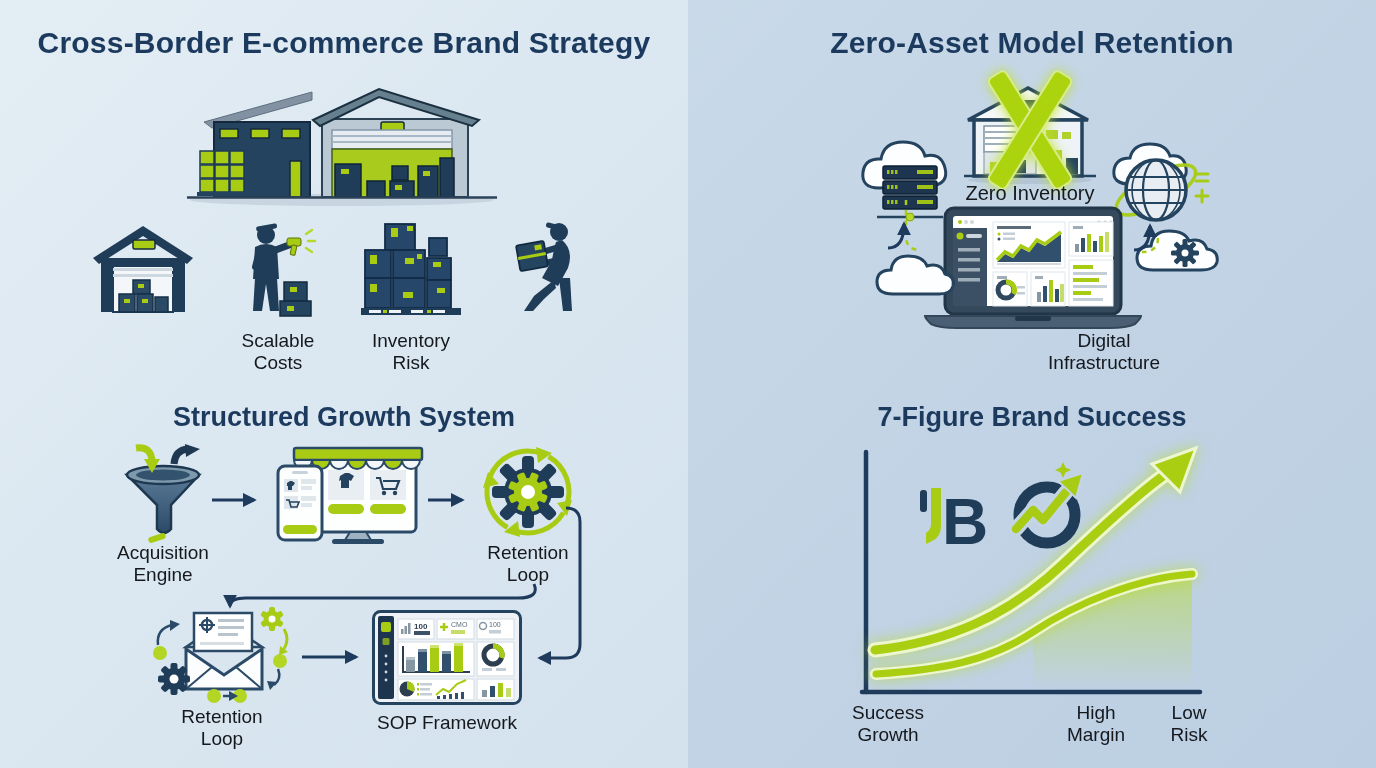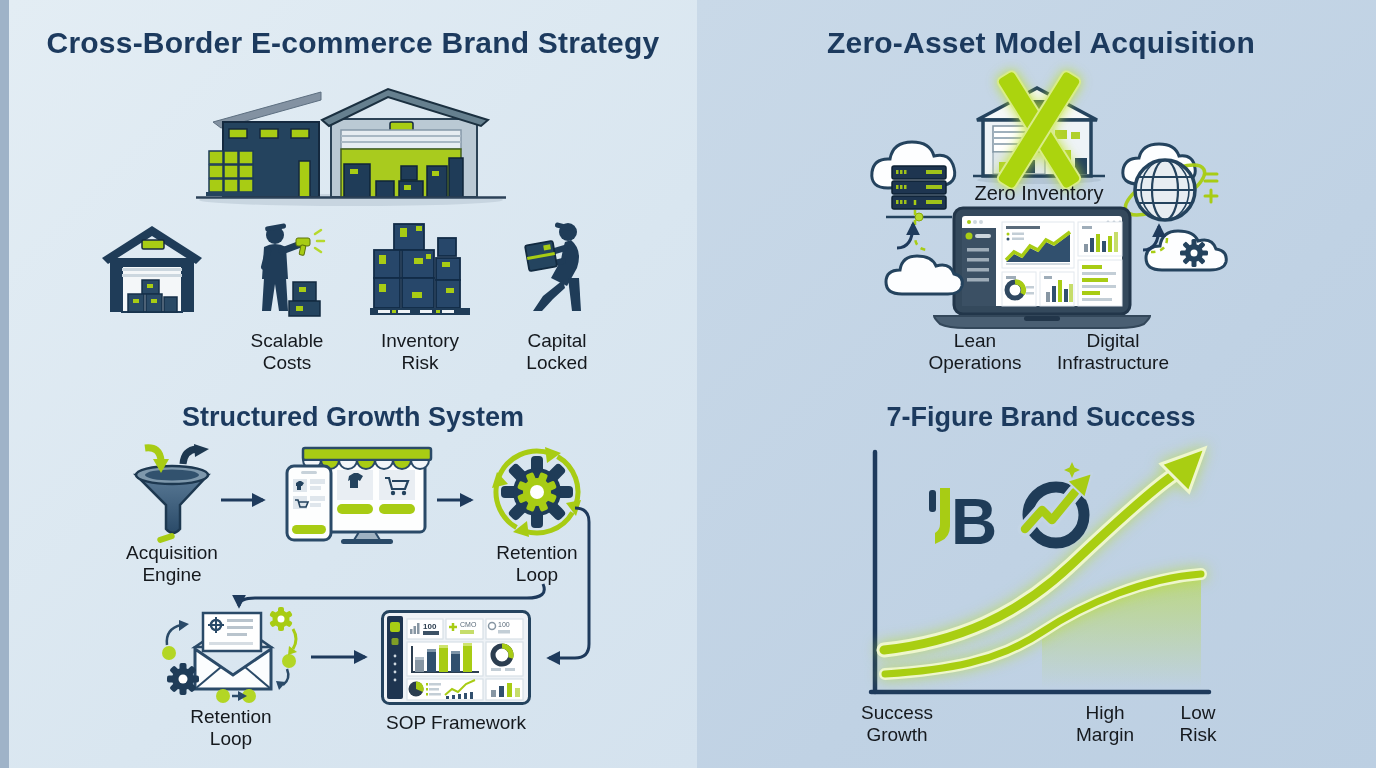--- a/index.html
+++ b/index.html
@@ -1,18 +1,18 @@
 <!DOCTYPE html>
 <html><head>
 <meta charset="utf-8">
 <style>
   html,body{margin:0;padding:0;background:#9fb3c8;}
   .canvas{position:relative;width:1376px;height:768px;overflow:hidden;
           font-family:"Liberation Sans",sans-serif;}
-  .half{position:absolute;top:0;width:688px;height:768px;margin-left:9px;}
+  .half{position:absolute;top:0;width:688px;height:768px;}
   .half-left{left:0;background:linear-gradient(135deg,#e3edf4 0%,#d9e6f0 60%,#d4e2ee 100%);}
   .half-right{left:688px;background:linear-gradient(135deg,#c9d9e8 0%,#c0d2e4 60%,#bccfe2 100%);}
   .abs{position:absolute;}
   svg{display:block;overflow:visible;}
   .main-title{position:absolute;width:100%;text-align:center;top:26px;
               font-size:30px;font-weight:bold;color:#1c3a5e;letter-spacing:.2px;}
   .sec-title{position:absolute;width:100%;text-align:center;top:402px;
              font-size:27px;font-weight:bold;color:#1c3a5e;}
   .lbl{position:absolute;text-align:center;color:#15191e;font-size:19px;
        line-height:1.14;white-space:pre-line;}
@@ -174,22 +174,20 @@
           <path d="M63 60 L67 93 h9 L74 60 Z"></path>
         </g>
         <line x1="60" y1="30" x2="43" y2="35" stroke="#1f3c58" stroke-width="6" stroke-linecap="round"></line>
         <line x1="58" y1="43" x2="41" y2="47" stroke="#1f3c58" stroke-width="6" stroke-linecap="round"></line>
         <g transform="rotate(-10 36 38)">
           <rect x="22" y="25" width="28" height="26" rx="2" fill="#24445f" stroke="#122a40" stroke-width="1.8"></rect>
           <line x1="22" y1="38" x2="50" y2="38" stroke="#a8cc14" stroke-width="3"></line>
           <rect x="40" y="28" width="7" height="5" fill="#a8cc14"></rect>
         </g>
       </svg>
-      <div class="lbl" style="position:static;margin-top:8px">Capital
-Locked</div>
     </div>
 
     <div class="sec-title">Structured Growth System</div>
 
     <svg class="abs" style="left:118px;top:444px" width="90" height="100" viewBox="0 0 90 100">
       <defs>
           <linearGradient id="funG" x1="0" y1="0" x2="0" y2="1">
         <stop offset="0" stop-color="#5a7a96"></stop>
             <stop offset="1" stop-color="#2a4a68"></stop>
           </linearGradient>
@@ -429,21 +427,21 @@
         <path d="M428 500 H462" marker-end="url(#ahL)"></path>
         <path d="M534 584 Q540 598 518 598 L246 598 Q230 598 230 606" marker-end="url(#ahL)"></path>
         <path d="M566 508 Q580 508 580 522 L580 644 Q580 658 566 658 L540 658" marker-end="url(#ahL)"></path>
         <path d="M302 657 H356" marker-end="url(#ahL)"></path>
       </g>
     </svg>
   </div>
 
   <div class="half half-right">
 
-    <div class="main-title">Zero-Asset Model Acquisition</div>
+    <div class="main-title">Zero-Asset Model Retention</div>
 
     <svg class="abs" style="left:262px;top:80px" width="160" height="112" viewBox="0 0 160 112">
       <ellipse cx="80" cy="100" rx="62" ry="4" fill="#a9bacb" opacity=".6"></ellipse>
       <polygon points="18,40 78,8 138,40" fill="#f5f8fa" stroke="#24435e" stroke-width="3.5"></polygon>
       <rect x="64" y="20" width="26" height="11" rx="1" fill="#24435e"></rect>
       <rect x="24" y="40" width="108" height="56" fill="#eef3f7" stroke="#24435e" stroke-width="3.5"></rect>
       <rect x="34" y="46" width="52" height="26" fill="#ffffff" stroke="#7f93a2" stroke-width="1.5"></rect>
       <g stroke="#9fb0bd" stroke-width="2">
           <line x1="34" y1="52" x2="86" y2="52"></line>
           <line x1="34" y1="58" x2="86" y2="58"></line>
@@ -592,22 +590,20 @@
         <marker id="ahR" viewBox="0 0 10 10" refX="8" refY="5" markerWidth="4.6" markerHeight="4.6" orient="auto-start-reverse">
           <path d="M0 0 L10 5 L0 10 z" fill="#1e3a5c"></path>
         </marker>
       </defs>
       <path d="M218 200 V236 Q218 250 232 250" fill="none" stroke="#a8cc14" stroke-width="2.5" stroke-dasharray="5 5"></path>
       <path d="M200 248 Q216 248 216 224" fill="none" stroke="#1e3a5c" stroke-width="3" marker-end="url(#ahR)"></path>
       <path d="M470 238 Q470 252 454 252" fill="none" stroke="#a8cc14" stroke-width="2.5" stroke-dasharray="5 5"></path>
       <path d="M446 250 Q462 250 462 226" fill="none" stroke="#1e3a5c" stroke-width="3" marker-end="url(#ahR)"></path>
     </svg>
 
-    <div class="lbl" style="left:208px;top:330px;width:140px">Lean
-Operations</div>
     <div class="lbl" style="left:330px;top:330px;width:172px">Digital
 Infrastructure</div>
 
     <div class="sec-title">7-Figure Brand Success</div>
 
     <svg class="abs" style="left:160px;top:446px" width="368" height="258" viewBox="0 0 368 258">
       <defs>
         <linearGradient id="fadeLime" x1="0" y1="0" x2="0" y2="1">
           <stop offset="0" stop-color="#b9dc34" stop-opacity=".55"></stop>
           <stop offset="1" stop-color="#b9dc34" stop-opacity="0"></stop>

